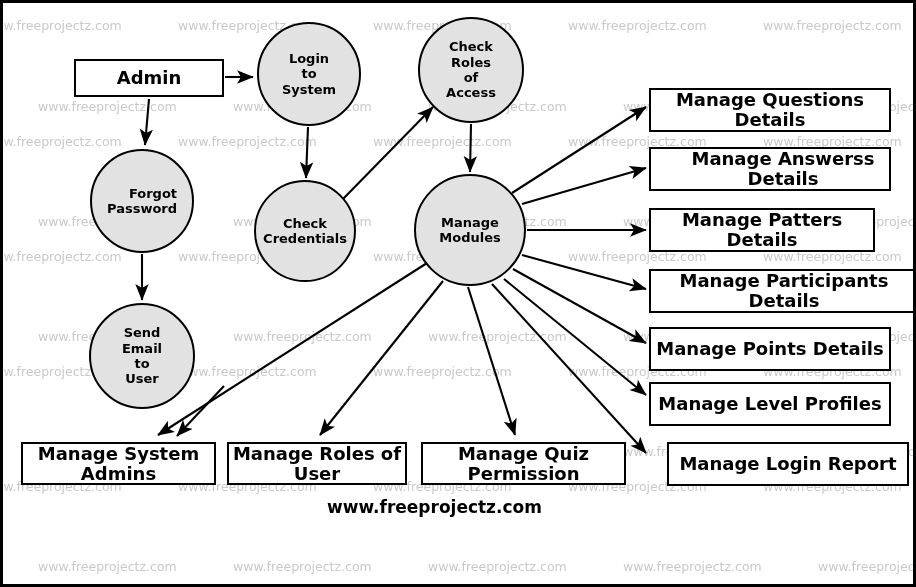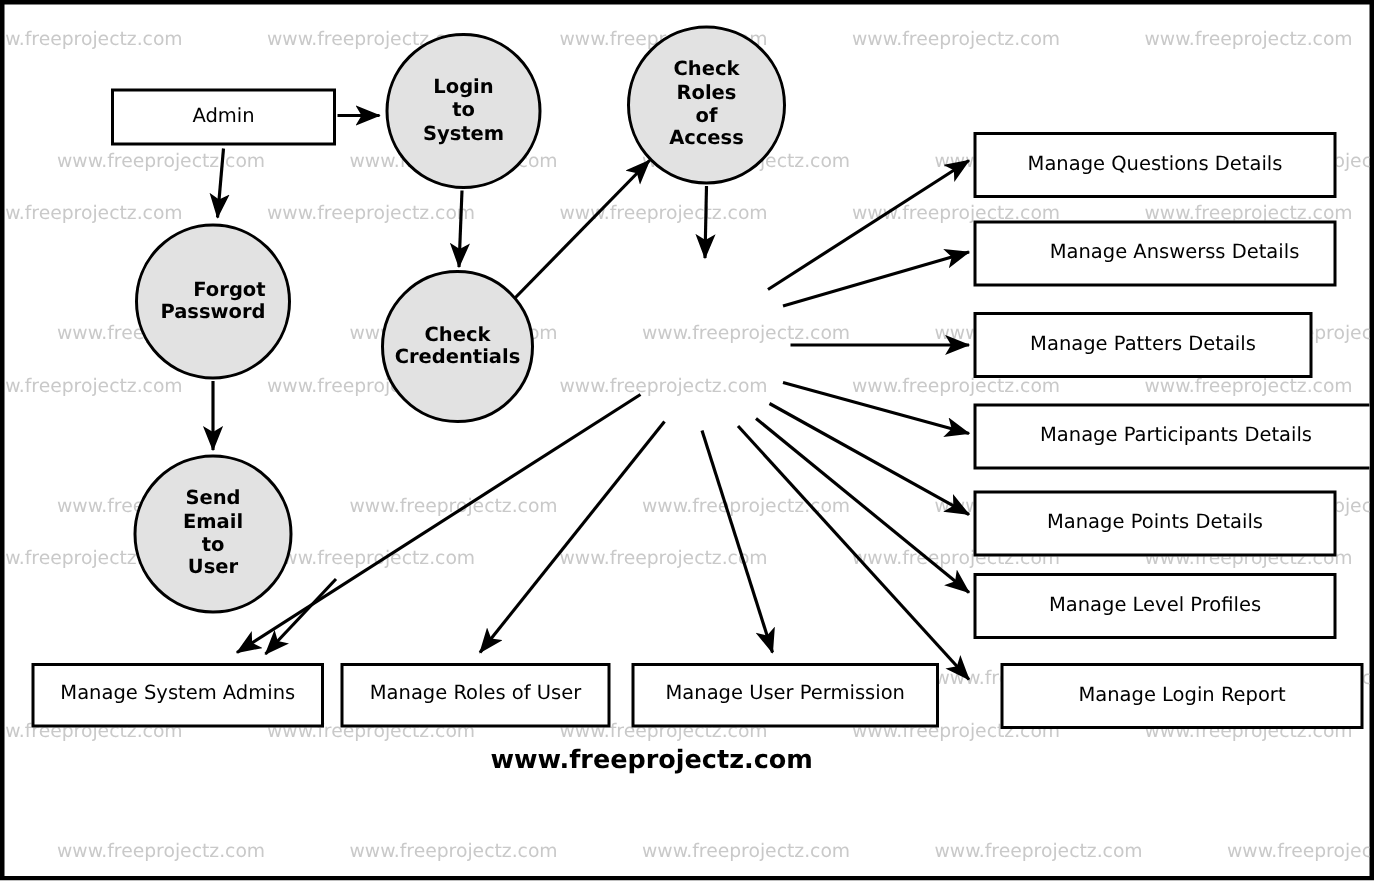--- a/index.html
+++ b/index.html
@@ -53,22 +53,22 @@
     position: absolute;
     background: #ffffff;
     border: 2.5px solid #000000;
     box-sizing: border-box;
     display: flex;
     align-items: center;
     justify-content: center;
     text-align: center;
   }
   .ext-box .lbl {
-    font-weight: normal;
-    font-size: 13px;
+    font-weight: bold;
+    font-size: 18px;
     color: #000000;
     line-height: 1.1;
   }
   .proc-circle {
     position: absolute;
     background: #e2e2e2;
     border: 2.5px solid #000000;
     border-radius: 50%;
     box-sizing: border-box;
     display: flex;
@@ -218,20 +218,24 @@
 Access</span>
     </div>
     <div class="proc-circle" id="node-forgot_password" style="left: 87px; top: 146px; width: 104px; height: 104px; text-align: right;">
       <span class="lbl">Forgot
 Password</span>
     </div>
     <div class="proc-circle" id="node-check_credentials" style="left: 251px; top: 177px; width: 102px; height: 102px;">
       <span class="lbl">Check
 Credentials</span>
     </div>
+    <div class="proc-circle" id="node-manage_modules" style="left: 411px; top: 171px; width: 112px; height: 112px;">
+      <span class="lbl">Manage
+Modules</span>
+    </div>
     <div class="proc-circle" id="node-send_email" style="left: 86px; top: 300px; width: 106px; height: 106px;">
       <span class="lbl">Send
 Email
 to
 User</span>
     </div>
 
     <div id="right-modules">
         <div class="ext-box" style="left: 646px; top: 85px; width: 242px; height: 44px;">
           <span class="lbl">Manage Questions Details</span>
@@ -257,21 +261,21 @@
       </div>
 
     <div id="bottom-modules">
         <div class="ext-box" style="left: 18px; top: 439px; width: 195px; height: 43px;">
           <span class="lbl">Manage System Admins</span>
         </div>
         <div class="ext-box" style="left: 224px; top: 439px; width: 180px; height: 43px;">
           <span class="lbl">Manage Roles of User</span>
         </div>
         <div class="ext-box" style="left: 418px; top: 439px; width: 205px; height: 43px;">
-          <span class="lbl">Manage User Permission</span>
+          <span class="lbl">Manage Quiz Permission</span>
         </div>
       </div>
 
     <div class="site-credit" id="site-credit" style="left: 324px; top: 494px;">www.freeprojectz.com</div>
 
 
   </div>
 </div>
 
 </body></html>

